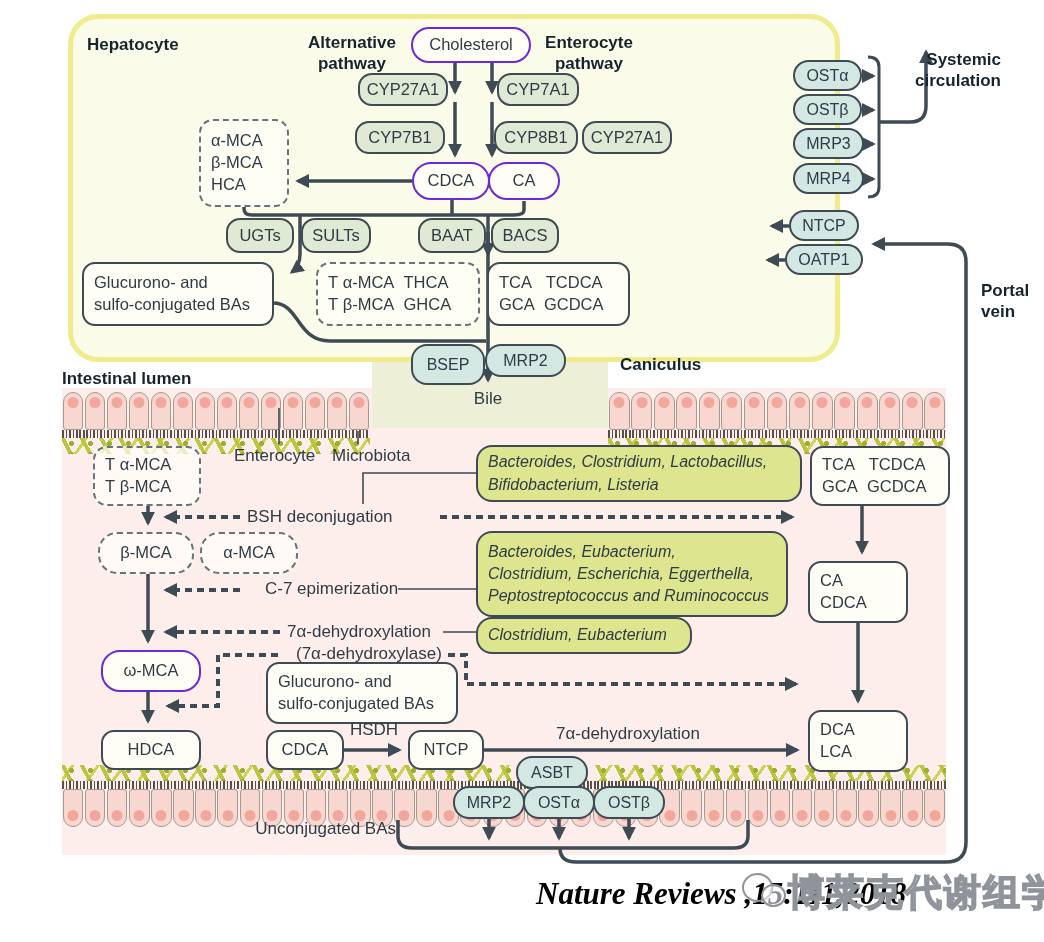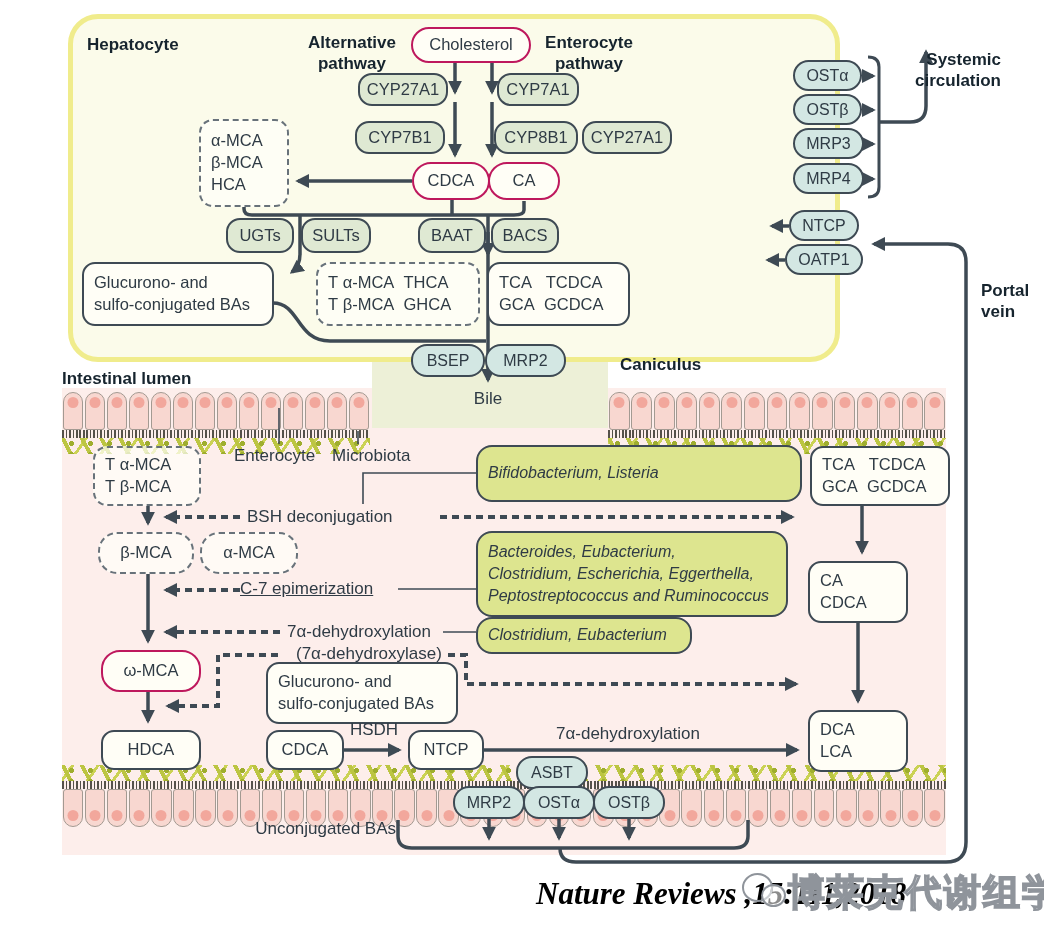--- a/index.html
+++ b/index.html
@@ -26,21 +26,21 @@
       radial-gradient(circle 2.5px,#9fae2e 97%,transparent),
       repeating-linear-gradient(63deg,transparent 0 6px,#bcc542 6px 10px,transparent 10px 17px),
       repeating-linear-gradient(-55deg,transparent 0 9px,#cbd254 9px 12px,transparent 12px 21px);
     background-size:19px 11px,auto,auto;}
   
   #arrows{position:absolute;left:0;top:0;z-index:2;}
   
   .node{position:absolute;box-sizing:border-box;z-index:3;color:#2f3b45;font-size:16.5px;
         line-height:1.32;display:flex;flex-direction:column;justify-content:center;padding:2px 10px;}
   .white{background:#fffef6;border:2px solid #3e4a54;border-radius:13px;}
-  .pill{background:#fffef6;border:2px solid #be185d;border-radius:19px;}
+  .pill{background:#fffef6;border:2px solid #6d28d9;border-radius:19px;}
   .green{background:#dfe9d3;border:2px solid #3e4a54;border-radius:14px;}
   .teal{background:#d3e7e3;border:2px solid #3e4a54;border-radius:16px;font-size:16px;}
   .dashed{background:rgba(255,255,250,0.7);border:2px dashed #68727a;border-radius:14px;}
   .dpill{background:rgba(255,255,250,0.7);border:2px dashed #68727a;border-radius:19px;}
   .olive{background:#dde58f;border:2px solid #3e4a54;border-radius:16px;font-style:italic;
          font-size:16px;line-height:1.38;}
   .blabel{font-weight:bold;color:#16242e;background:none;border:none;padding:0;font-size:17px;line-height:1.25;}
   .label{background:none;border:none;padding:0;font-size:17px;}
   .ac{align-items:center;text-align:center;}
   .ar{align-items:flex-end;text-align:right;}
@@ -267,21 +267,21 @@
         <div>sulfo-conjugated BAs</div>
       </div>
       <div class="node dashed" style="left: 316px; top: 262px; width: 164px; height: 64px;">
         <div>T&nbsp;α-MCA&nbsp;&nbsp;THCA</div>
         <div>T&nbsp;β-MCA&nbsp;&nbsp;GHCA</div>
       </div>
       <div class="node white" style="left: 487px; top: 262px; width: 143px; height: 64px;">
         <div>TCA&nbsp;&nbsp;&nbsp;TCDCA</div>
         <div>GCA&nbsp;&nbsp;GCDCA</div>
       </div>
-      <div class="node teal ac" style="left: 411px; top: 344px; width: 74px; height: 33px;">
+      <div class="node teal ac" style="left: 411px; top: 344px; width: 74px; height: 41px;">
         <div>BSEP</div>
       </div>
       <div class="node teal ac" style="left: 485px; top: 344px; width: 81px; height: 33px;">
         <div>MRP2</div>
       </div>
       <div class="node label ac" style="left: 455px; top: 388px; width: 66px; height: 22px;">
         <div>Bile</div>
       </div>
       <div class="node blabel" style="left: 620px; top: 354px; width: 110px; height: 22px;">
         <div>Caniculus</div>
@@ -319,41 +319,42 @@
         <div>Enterocyte</div>
       </div>
       <div class="node label" style="left: 332px; top: 446px; width: 100px; height: 20px;">
         <div>Microbiota</div>
       </div>
       <div class="node dashed" style="left: 93px; top: 446px; width: 108px; height: 60px;">
         <div>T&nbsp;α-MCA</div>
         <div>T&nbsp;β-MCA</div>
       </div>
       <div class="node olive" style="left: 476px; top: 445px; width: 326px; height: 57px;">
+        <div>Bacteroides, Clostridium, Lactobacillus,</div>
         <div>Bifidobacterium, Listeria</div>
       </div>
       <div class="node white" style="left: 810px; top: 446px; width: 140px; height: 60px;">
         <div>TCA&nbsp;&nbsp;&nbsp;TCDCA</div>
         <div>GCA&nbsp;&nbsp;GCDCA</div>
       </div>
       <div class="node label" style="left: 247px; top: 506px; width: 190px; height: 22px;">
         <div>BSH deconjugation</div>
       </div>
       <div class="node dpill ac" style="left: 98px; top: 532px; width: 96px; height: 42px;">
         <div>β-MCA</div>
       </div>
       <div class="node dpill ac" style="left: 200px; top: 532px; width: 98px; height: 42px;">
         <div>α-MCA</div>
       </div>
       <div class="node olive" style="left: 476px; top: 531px; width: 312px; height: 86px;">
         <div>Bacteroides, Eubacterium,</div>
         <div>Clostridium, Escherichia, Eggerthella,</div>
         <div>Peptostreptococcus and Ruminococcus</div>
       </div>
-      <div class="node label" style="left: 240px; top: 578px; width: 150px; height: 22px; text-decoration: underline;">
+      <div class="node label" style="left: 265px; top: 578px; width: 150px; height: 22px;">
         <div>C-7 epimerization</div>
       </div>
       <div class="node label" style="left: 287px; top: 621px; width: 156px; height: 22px;">
         <div>7α-dehydroxylation</div>
       </div>
       <div class="node label" style="left: 283px; top: 643px; width: 164px; height: 22px; margin-left: 13px;">
         <div>(7α-dehydroxylase)</div>
       </div>
       <div class="node olive" style="left: 476px; top: 617px; width: 216px; height: 37px;">
         <div>Clostridium, Eubacterium</div>

